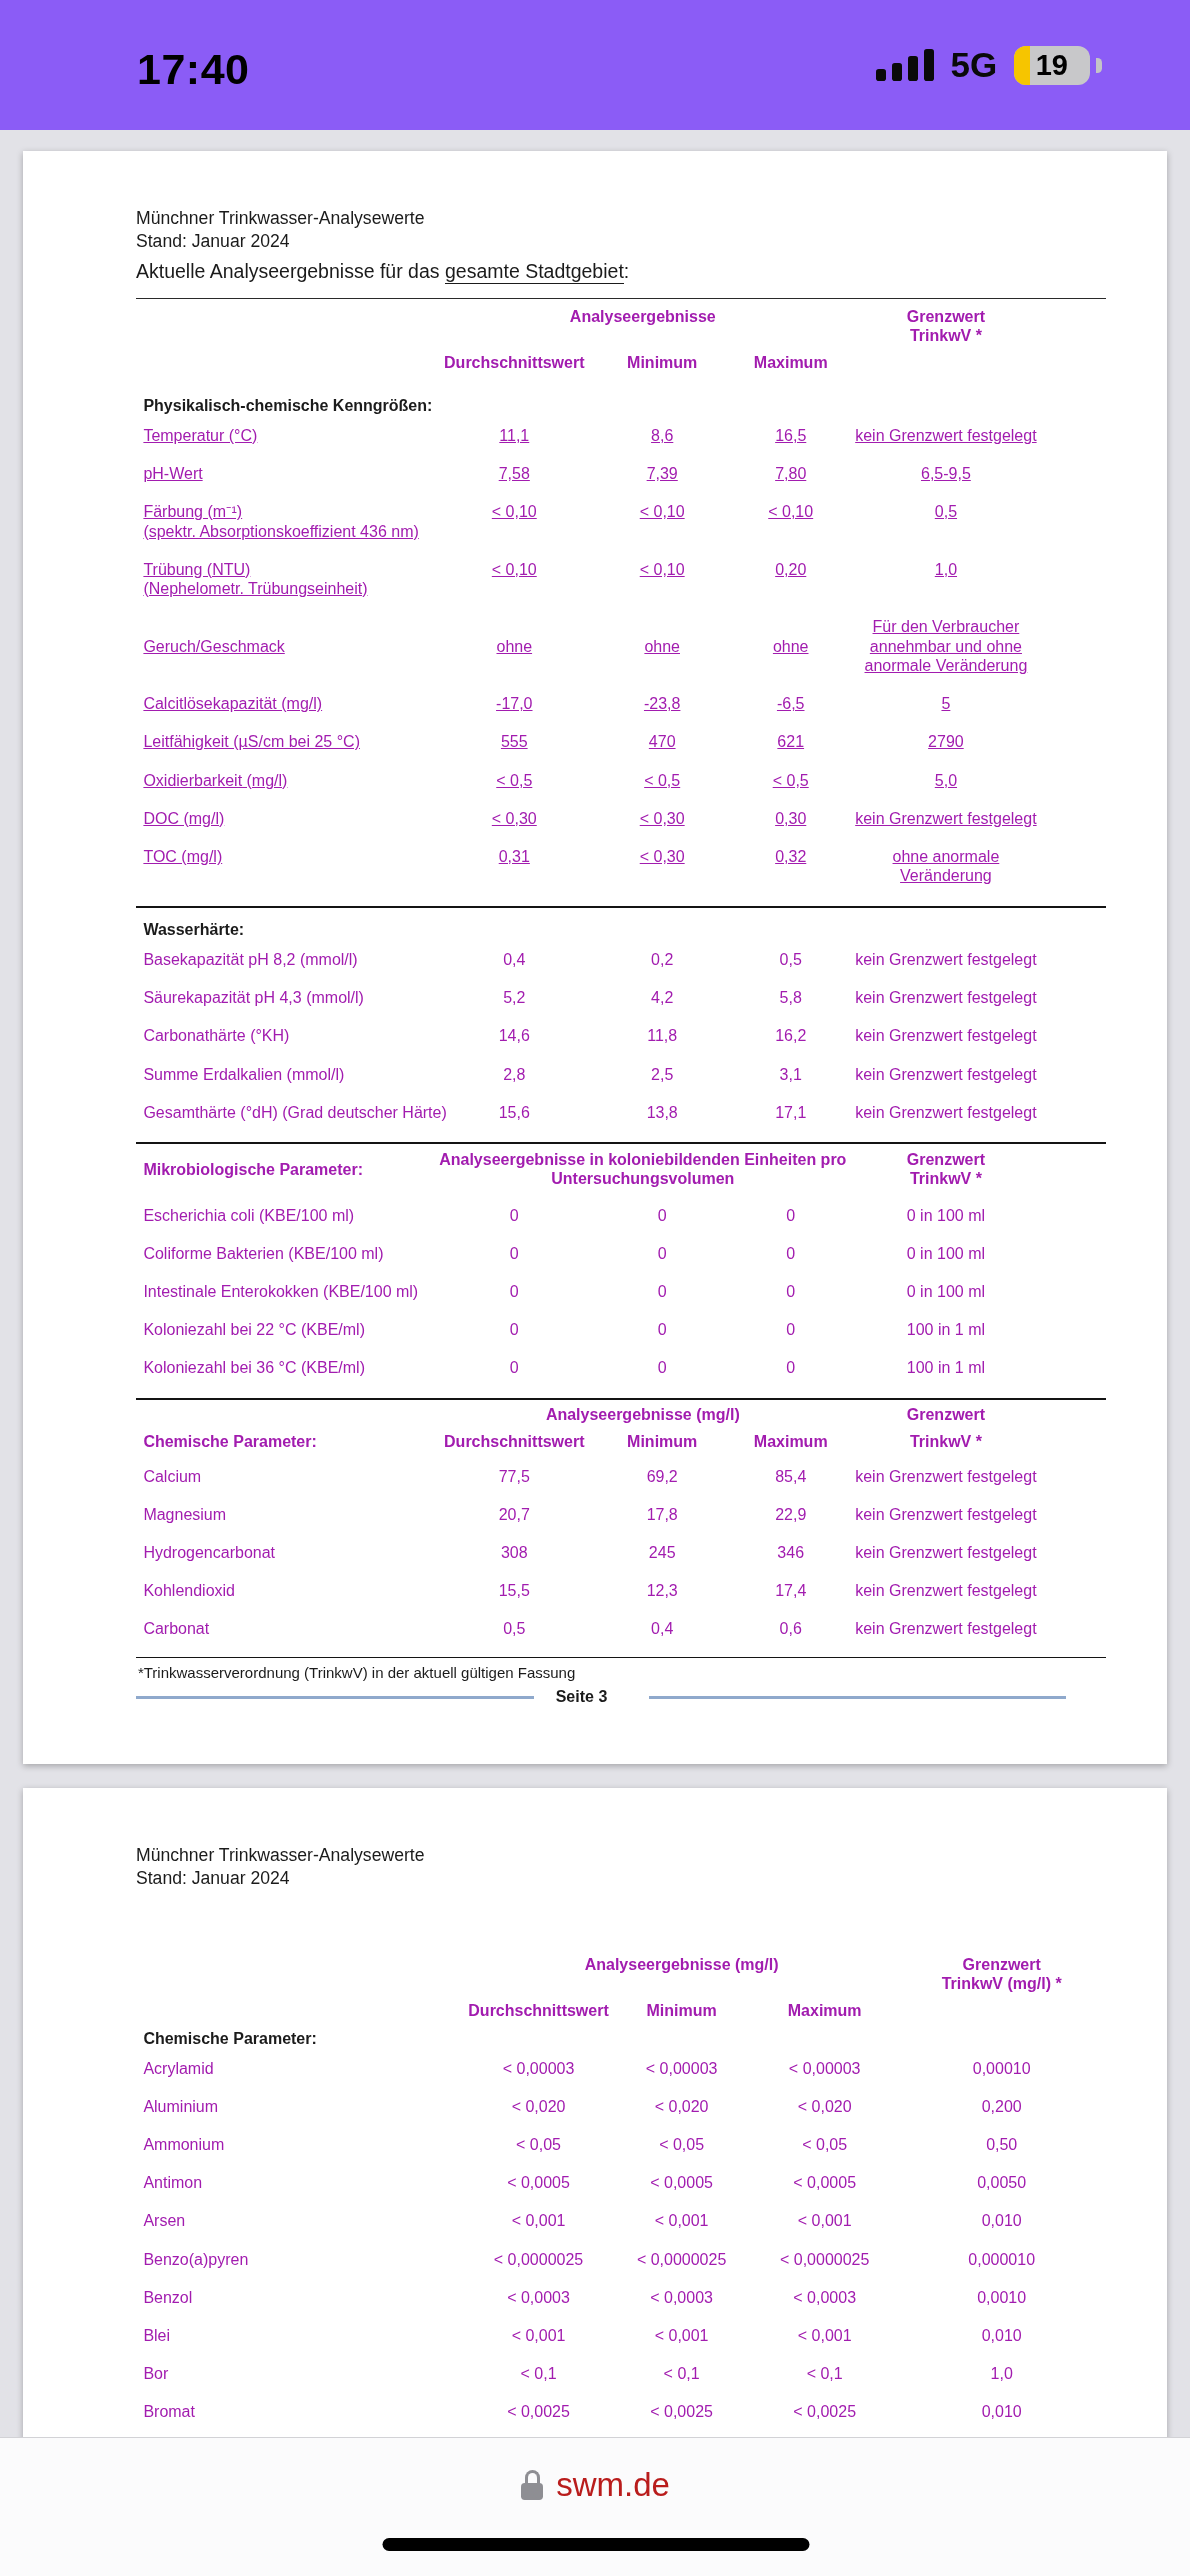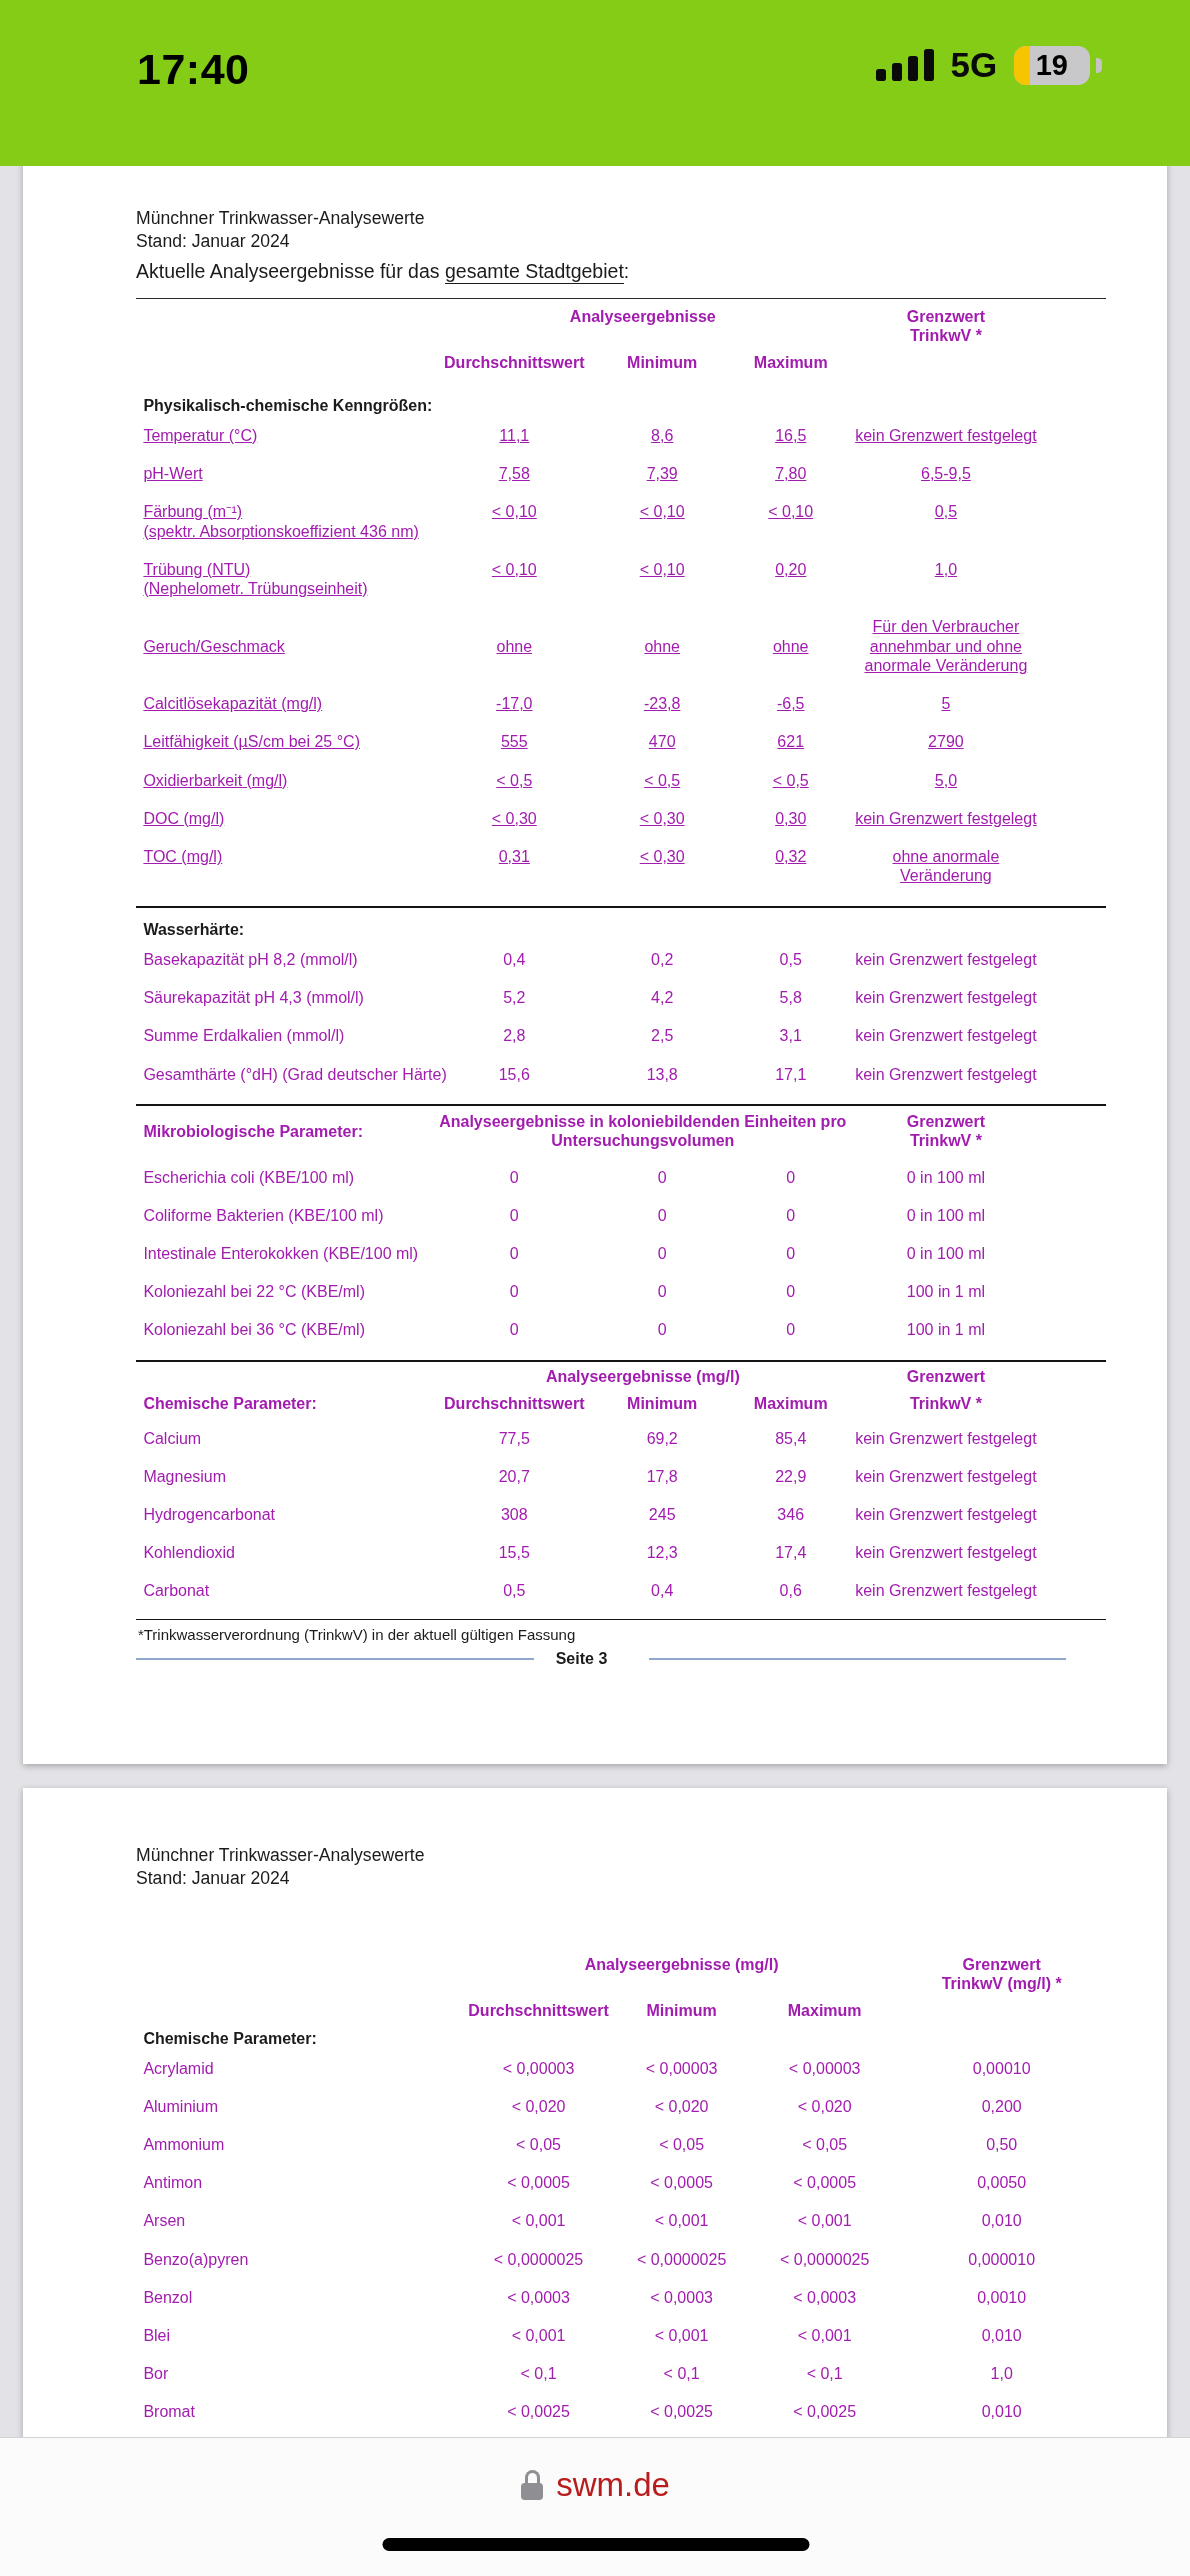--- a/index.html
+++ b/index.html
@@ -2,21 +2,21 @@
 <html style="font-size:15px"><head>
 <meta charset="utf-8">
 <style>
   html,body{margin:0;padding:0;}
   body{
     width:1191px;height:2576px;position:relative;overflow:hidden;
     background:#e2e2e7;color:#1b1b1b;
     font-family:"Liberation Sans", sans-serif;
   }
   
-  .statusbar{position:absolute;top:0;left:0;width:100%;height:166px;background:#84cc16;z-index:6;}
+  .statusbar{position:absolute;top:0;left:0;width:100%;height:130px;background:#8b5cf6;z-index:6;}
   .sb-time{position:absolute;left:137px;top:45px;font-size:43px;font-weight:700;letter-spacing:0.5px;color:#000;}
   .sb-right{position:absolute;right:89px;top:41px;height:48px;display:flex;align-items:center;gap:16.7px;}
   .sig{display:flex;align-items:flex-end;gap:5.6px;height:32px;}
   .sig i{display:block;width:10.2px;border-radius:2.8px;background:#0a0a0a;}
   .sig i:nth-child(1){height:12px}.sig i:nth-child(2){height:18.5px}
   .sig i:nth-child(3){height:25px}.sig i:nth-child(4){height:32px}
   .sb-net{font-size:35px;font-weight:700;color:#0a0a0a;}
   .batt{position:relative;width:76px;height:39px;border-radius:12px;background:#c8c8ca;overflow:hidden;}
   .batt .fill{position:absolute;left:0;top:0;bottom:0;width:16px;background:#f6c500;}
   .batt .pct{position:absolute;inset:0;display:flex;align-items:center;justify-content:center;
@@ -241,20 +241,28 @@
           </tr>
           <tr>
             <td class="label">Säurekapazität pH 4,3 (mmol/l)</td>
             <td class="val">5,2</td>
             <td class="val">4,2</td>
             <td class="val">5,8</td>
             <td class="limit">kein Grenzwert festgelegt</td>
             <td></td>
           </tr>
           <tr>
+            <td class="label">Carbonathärte (°KH)</td>
+            <td class="val">14,6</td>
+            <td class="val">11,8</td>
+            <td class="val">16,2</td>
+            <td class="limit">kein Grenzwert festgelegt</td>
+            <td></td>
+          </tr>
+          <tr>
             <td class="label">Summe Erdalkalien (mmol/l)</td>
             <td class="val">2,8</td>
             <td class="val">2,5</td>
             <td class="val">3,1</td>
             <td class="limit">kein Grenzwert festgelegt</td>
             <td></td>
           </tr>
           <tr>
             <td class="label">Gesamthärte (°dH) (Grad deutscher Härte)</td>
             <td class="val">15,6</td>

